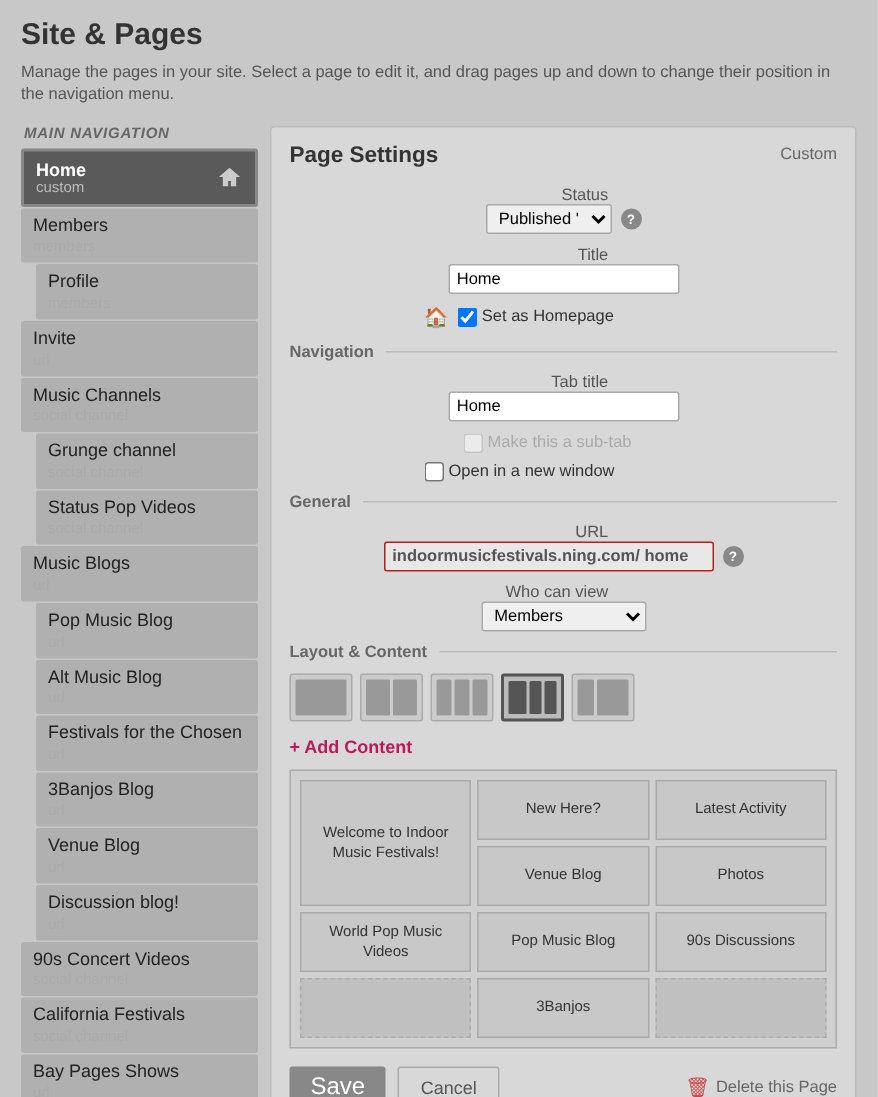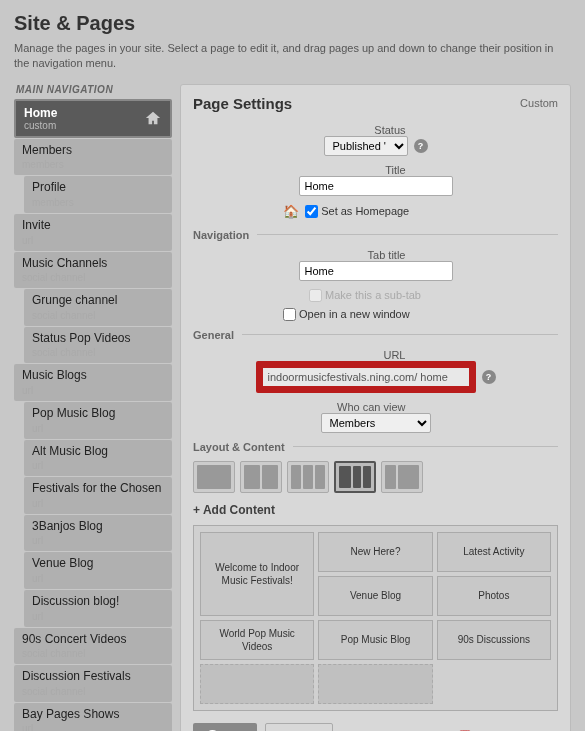--- a/index.html
+++ b/index.html
@@ -201,25 +201,26 @@
       margin-left: 26px;
     }
     .url-row {
       display: flex;
       align-items: center;
       gap: 6px;
     }
     .url-input {
       font-size: 11px;
       padding: 3px 5px;
-      border: 7px solid #b91c1c;
+      border: 1px solid #b91c1c;
       background: #e8e8e8;
       border-radius: 2px;
       width: 220px;
       color: #555;
+      font-weight: bold;
     }
     .who-select {
       font-size: 11px;
       padding: 2px 4px;
       border: 1px solid #aaa;
       background: #efefef;
       border-radius: 2px;
       width: 110px;
     }
 
@@ -246,21 +247,21 @@
       background: #bbb;
     }
     .layout-col {
       background: #999;
       border-radius: 1px;
     }
 
     .add-content-btn {
       display: inline-block;
       font-size: 12px;
-      color: #404040;
+      color: #be185d;
       cursor: pointer;
       margin-bottom: 8px;
       font-weight: bold;
     }
 
     
     .content-preview {
       border: 1px solid #aaa;
       background: #d0d0d0;
       padding: 6px;
@@ -390,21 +391,21 @@
       </div>
       <div class="sidebar-item indent">
         <span>Discussion blog!</span>
         <span class="sub-label">url</span>
       </div>
       <div class="sidebar-item">
         <span>90s Concert Videos</span>
         <span class="sub-label">social channel</span>
       </div>
       <div class="sidebar-item">
-        <span>Discussion Festivals</span>
+        <span>California Festivals</span>
         <span class="sub-label">social channel</span>
       </div>
       <div class="sidebar-item">
         <span>Bay Pages Shows</span>
         <span class="sub-label">url</span>
       </div>
 
     </div>
 
     <div class="right-panel">
@@ -563,20 +564,23 @@
           <span>World Pop Music Videos</span>
         </div>
         <div class="content-block">
           <span>Pop Music Blog</span>
         </div>
         <div class="content-block">
           <span>90s Discussions</span>
         </div>
 
         <div class="content-block" style="background:#c0c0c0; border:1px dashed #aaa;"></div>
+        <div class="content-block">
+          <span>3Banjos</span>
+        </div>
         <div class="content-block" style="background:#c0c0c0; border:1px dashed #aaa;"></div>
       </div>
 
       
       <div class="action-row">
         <div class="action-left">
           <button class="btn-save">Save</button>
           <button class="btn-cancel">Cancel</button>
         </div>
         <div class="delete-link">

